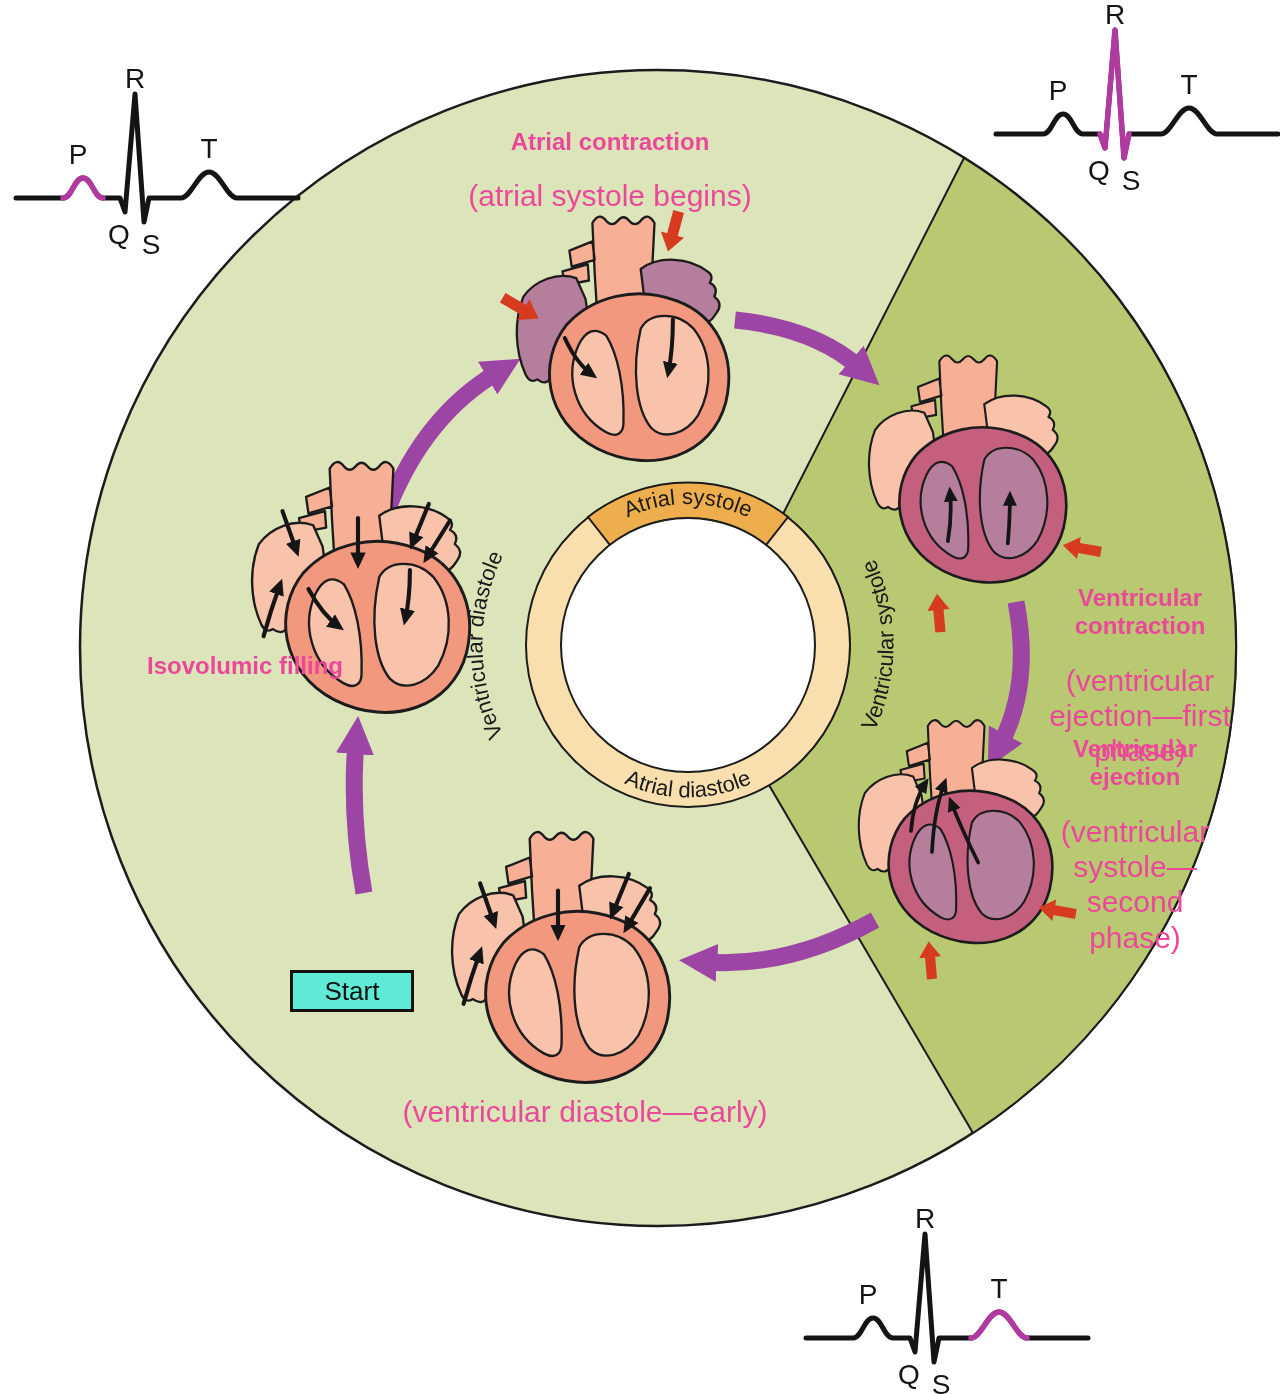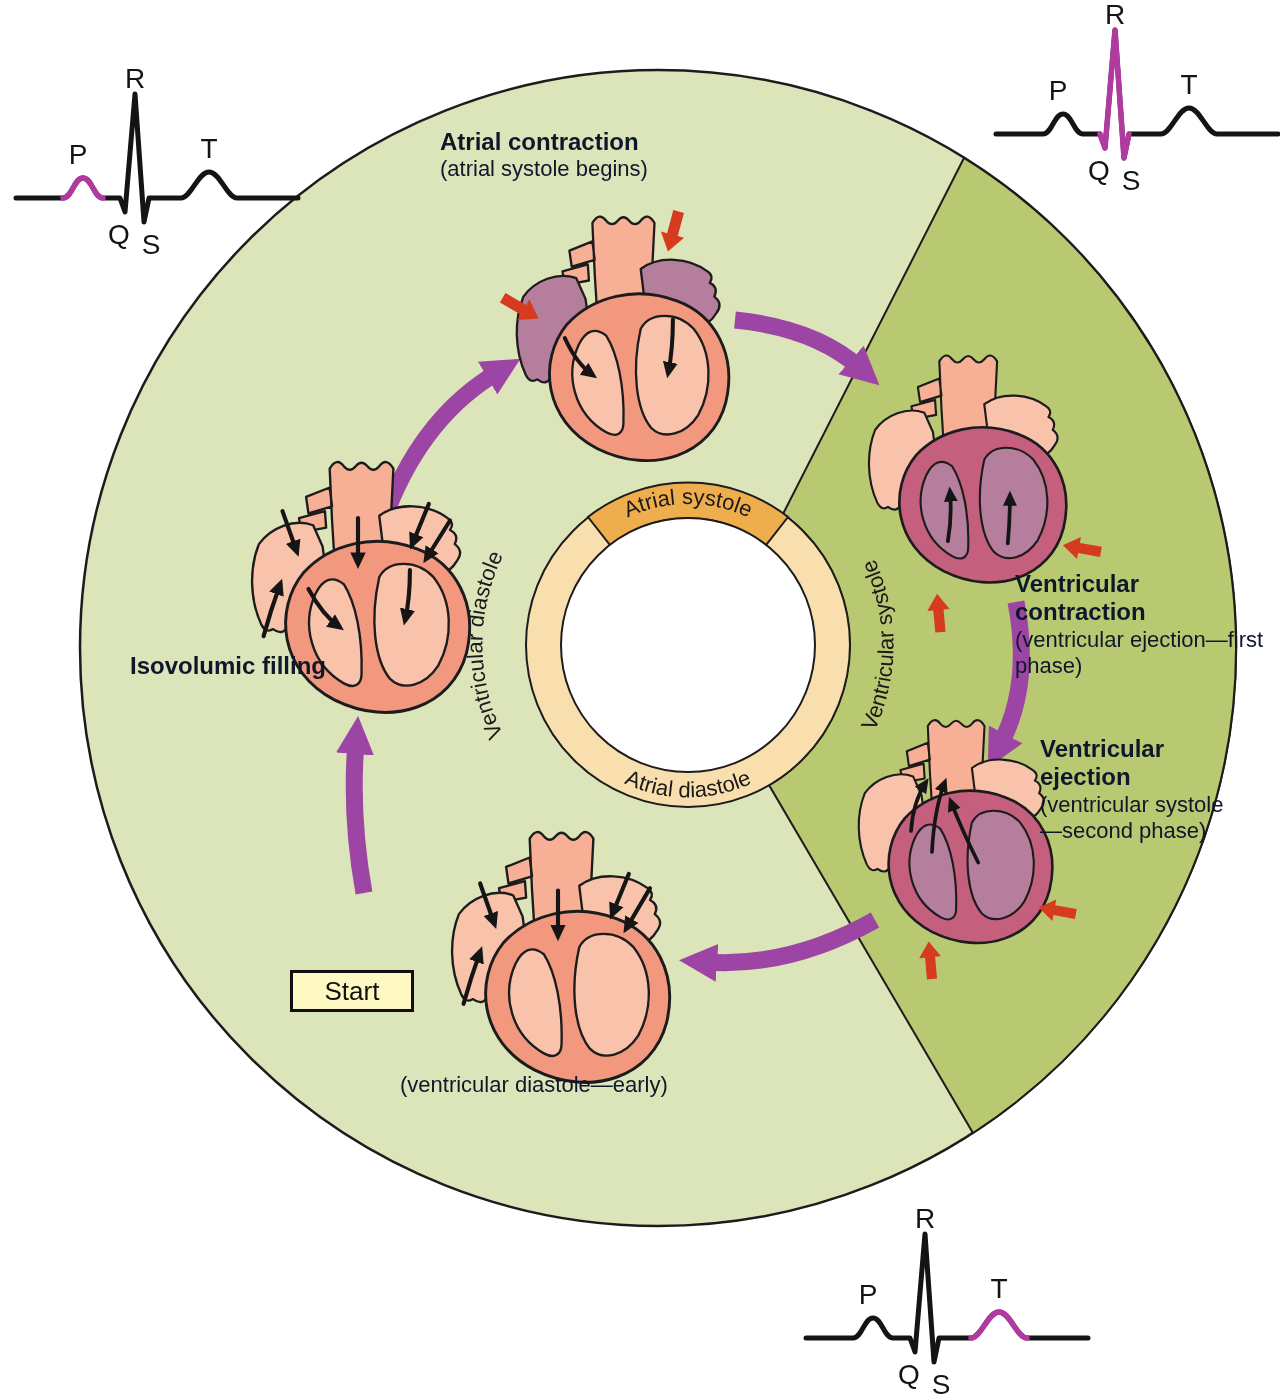--- a/index.html
+++ b/index.html
@@ -11,24 +11,24 @@
   .ring-outer{fill:var(--ring-peach,#f8dfad);stroke:#1c1c1c;stroke-width:2;}
   .ring-seg{fill:var(--ring-orange,#efae4d);stroke:#1c1c1c;stroke-width:2;}
   .ring-hole{fill:#ffffff;stroke:#1c1c1c;stroke-width:2;}
   .ring-text{font-size:22px;fill:#1a1a1a;}
   .side-text{font-size:22px;fill:#1a1a1a;}
   .cycle-arrow{stroke:var(--purple,#9c45a4);stroke-width:17;fill:none;stroke-linecap:butt;}
   .flow-arrow{stroke:#151515;stroke-width:3.5;fill:none;stroke-linecap:round;}
   .ecg-line{stroke:#141414;stroke-width:5;fill:none;stroke-linecap:round;stroke-linejoin:round;}
   .ecg-hl{stroke:var(--ecg-purple,#b13aa0);stroke-width:5.5;fill:none;stroke-linecap:round;stroke-linejoin:round;}
   .ecg-letter{font-size:28px;fill:#141414;text-anchor:middle;}
-  .stage-label{position:absolute;color:#0f172a;line-height:1.18;}
+  .stage-label{position:absolute;text-align:center;color:#ec4899;line-height:1.18;}
   .st-title{font-weight:700;font-size:24px;}
-  .st-sub{font-size:22px;}
-  .start-box{position:absolute;left:290px;top:970px;width:118px;height:36px;background:#fef9c3;
+  .st-sub{font-size:30px;margin-top:22px;}
+  .start-box{position:absolute;left:290px;top:970px;width:118px;height:36px;background:#5eead4;
              border:3px solid #111;display:flex;align-items:center;justify-content:center;
              font-size:26px;color:#111;}
 </style>
 </head>
 <body>
 
 <div class="canvas">
 
 <svg width="1280" height="1394" viewBox="0 0 1280 1394">
   <defs>
@@ -164,21 +164,21 @@
     <text class="ecg-letter" x="201" y="100">T</text>
   </g>
 </svg>
 
 <div class="stage-label" style="left:440px;top:128px;width:340px">
   <div class="st-title">Atrial contraction</div>
   <div class="st-sub">(atrial systole begins)</div>
 </div>
 
 
-<div class="stage-label" style="left:1015px;top:570px;width:250px">
+<div class="stage-label" style="left:1015px;top:584px;width:250px">
   <div class="st-title">Ventricular contraction</div>
   <div class="st-sub">(ventricular ejection—first phase)</div>
 </div>
 
 <div class="stage-label" style="left:1040px;top:735px;width:190px">
   <div class="st-title">Ventricular ejection</div>
   <div class="st-sub">(ventricular systole—second phase)</div>
 </div>
 
 <div class="stage-label" style="left:400px;top:1072px;width:370px">

